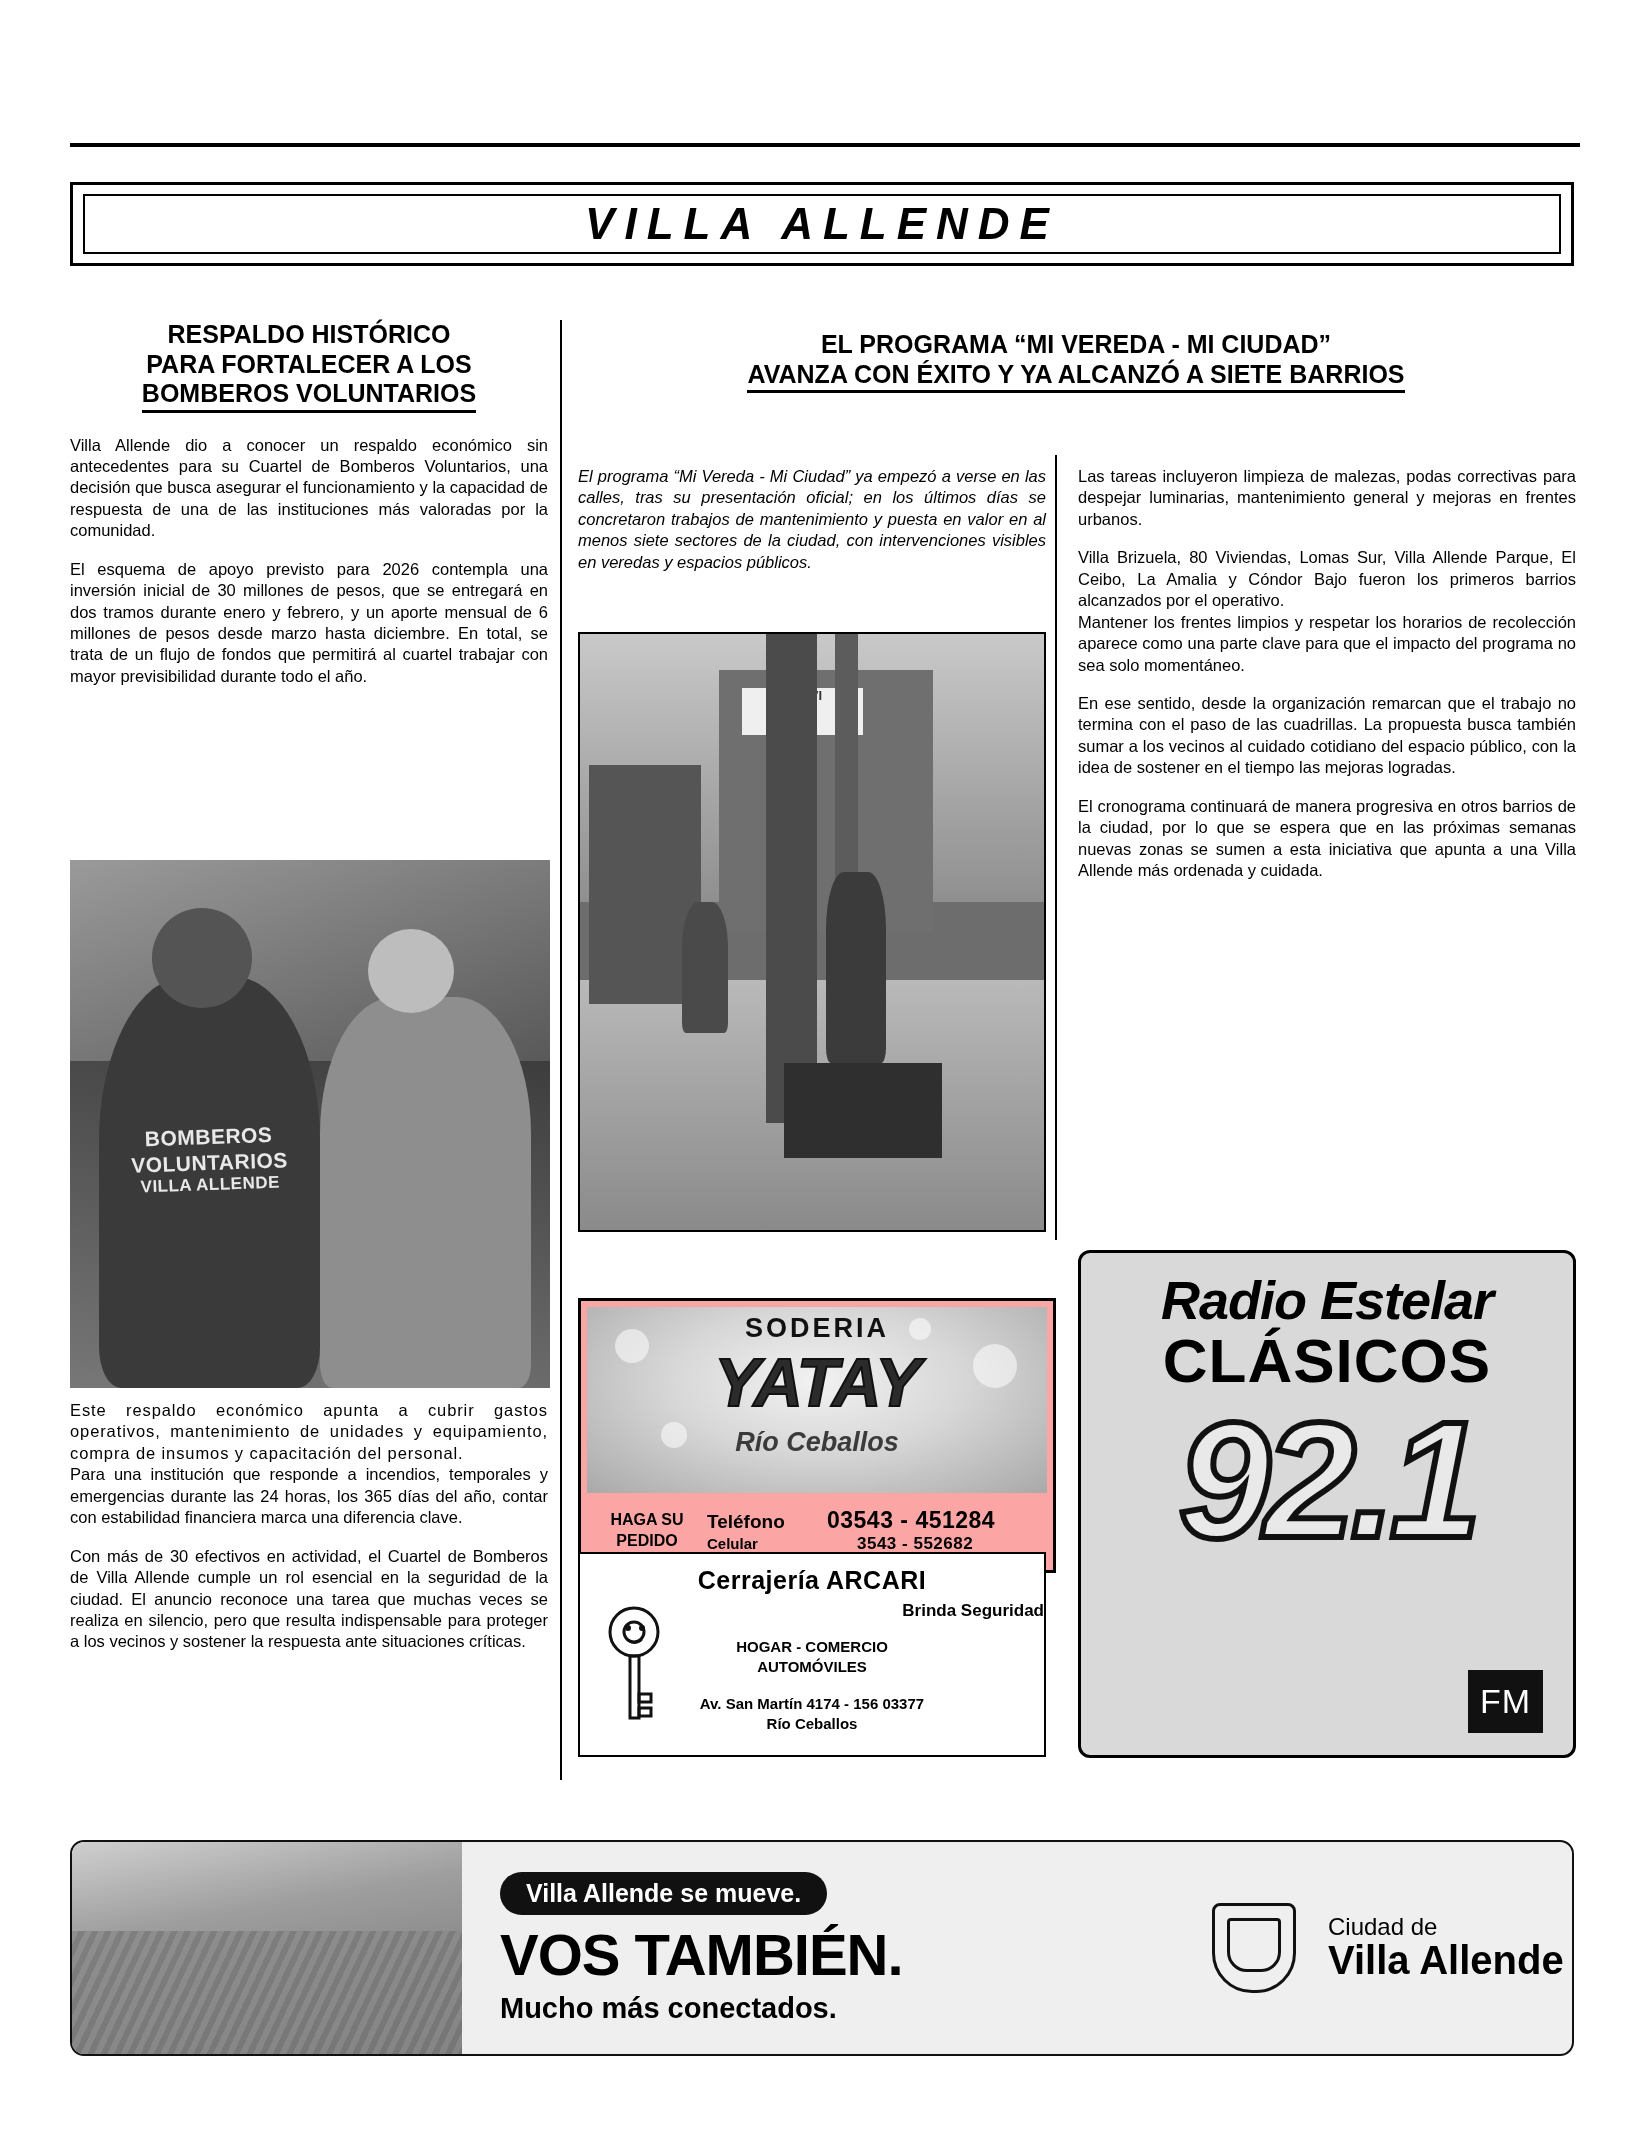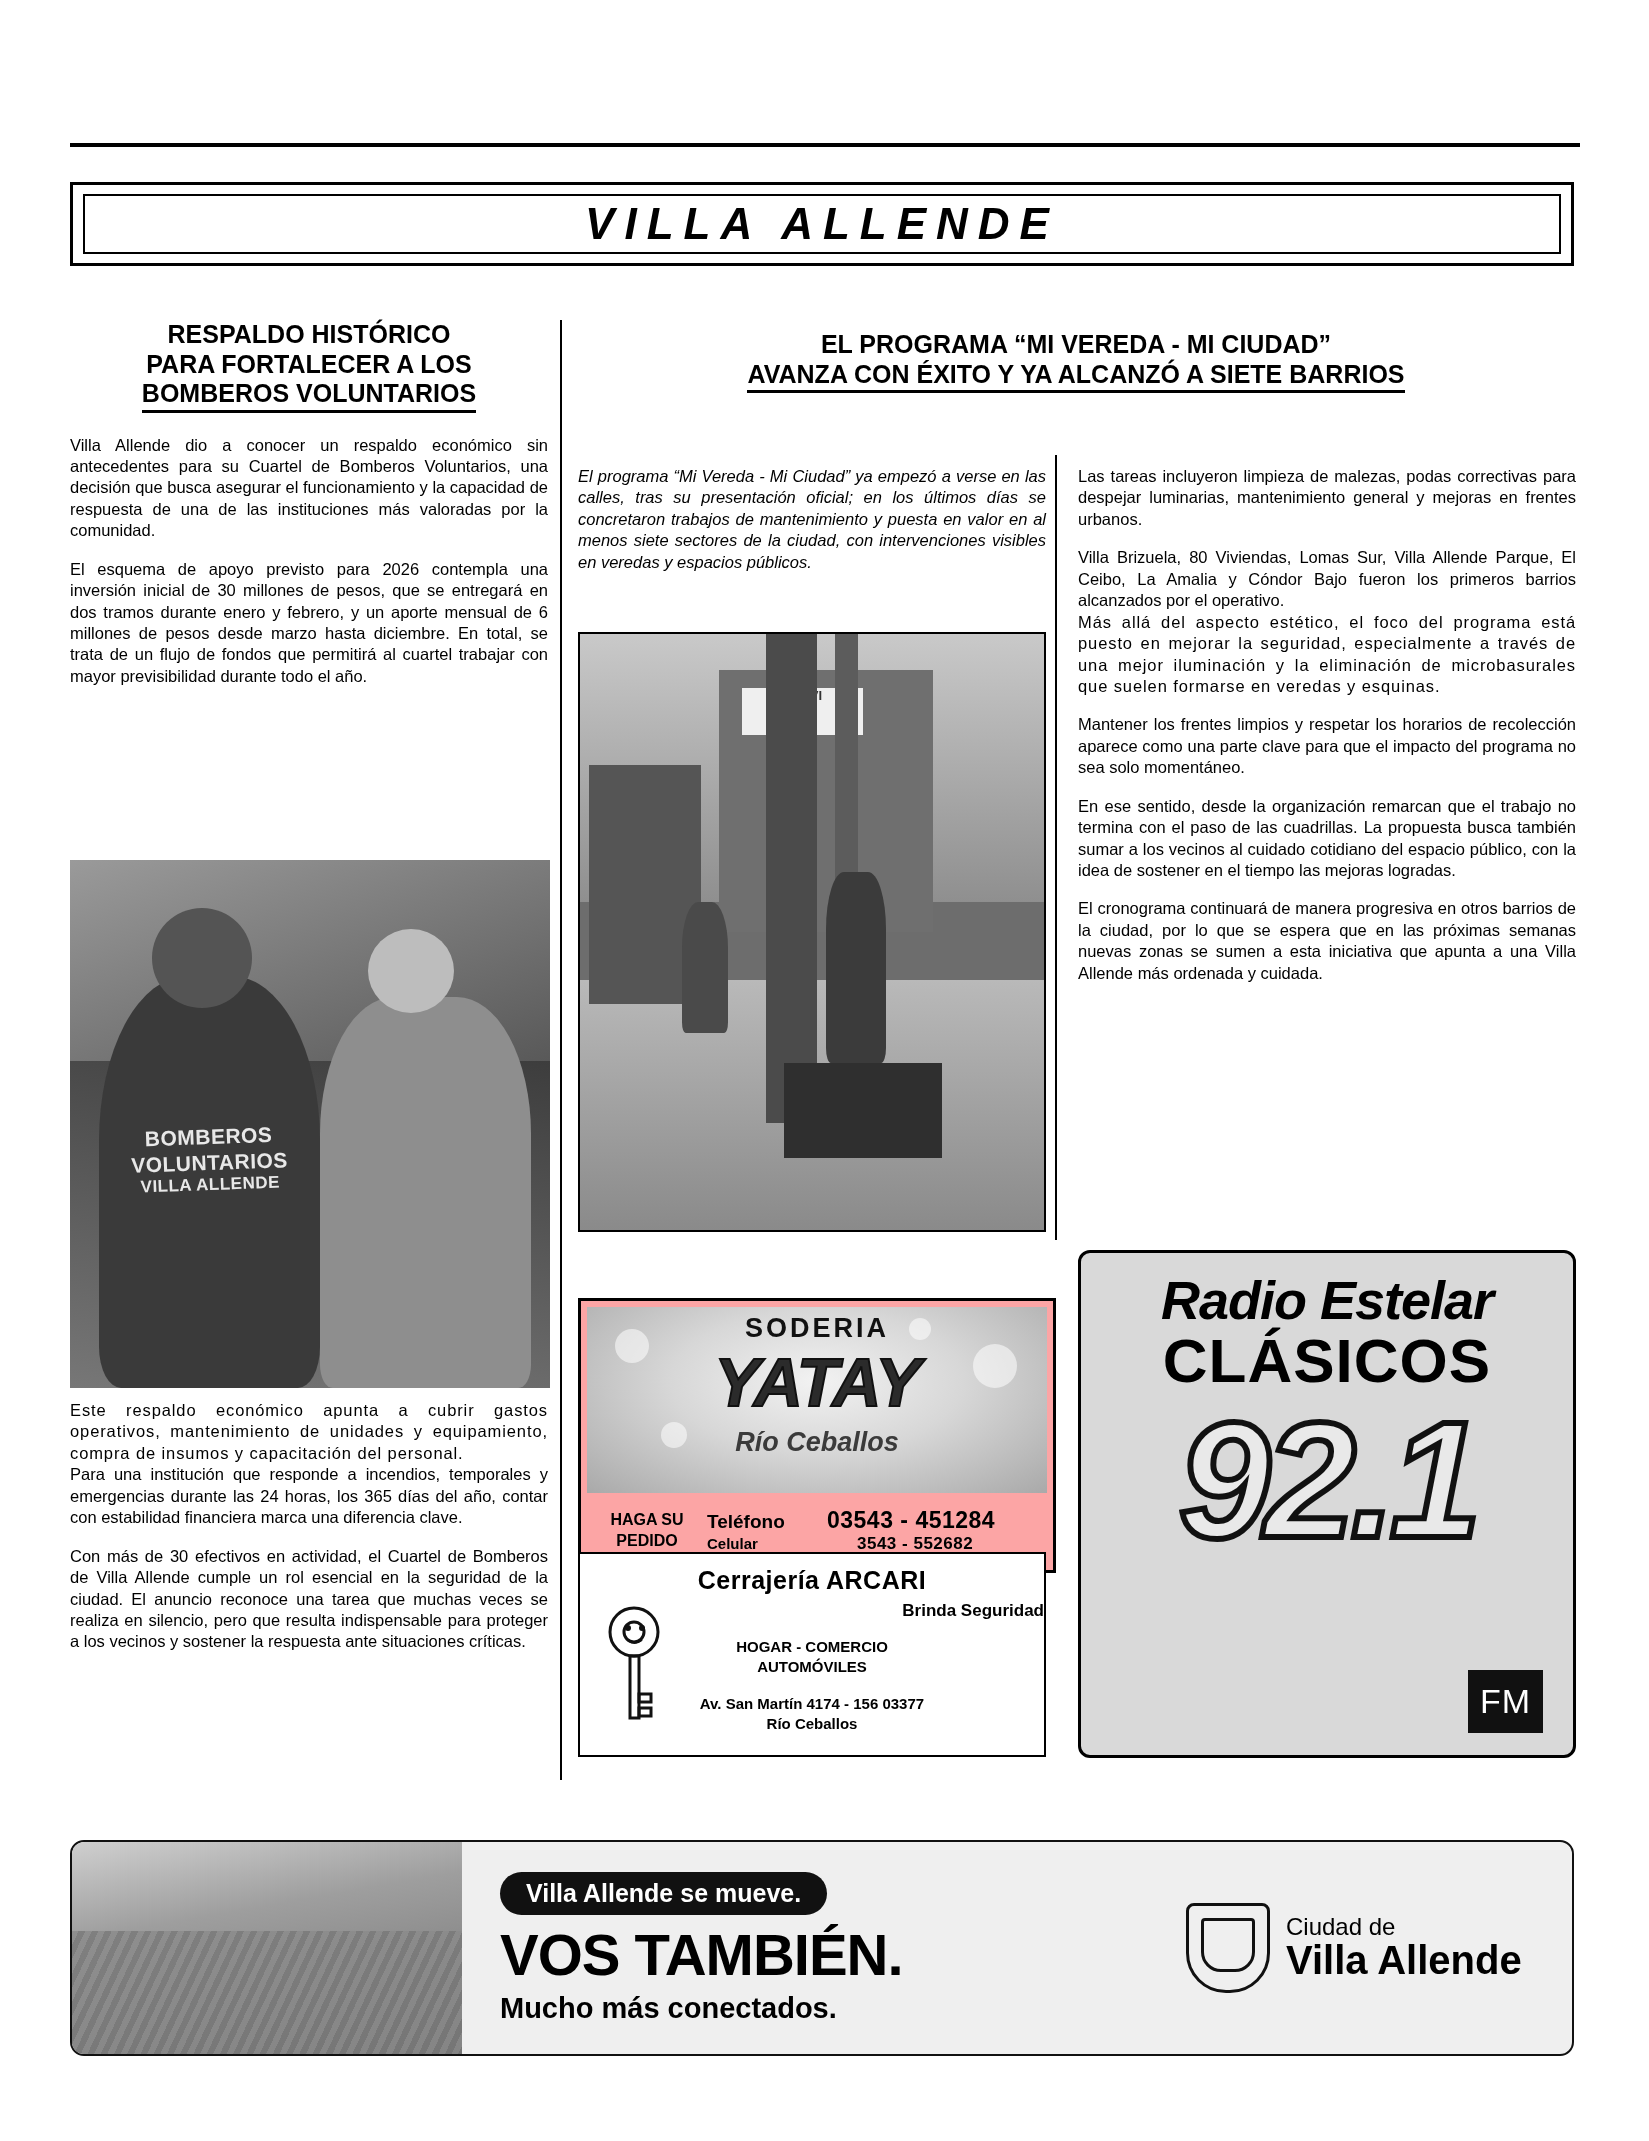--- a/index.html
+++ b/index.html
@@ -383,22 +383,21 @@
   }
   .banner-sub {
     font-size: 29px;
     font-weight: bold;
     margin-top: 4px;
   }
   .banner-logo {
     width: 360px;
     display: flex;
     align-items: center;
-    gap: 16px;
-    padding-right: 26px;
+    gap: 32px;
   }
   .banner-shield {
     width: 78px; height: 84px;
     border: 3px solid #111;
     border-radius: 8px 8px 40px 40px;
     position: relative;
     flex: none;
   }
   .banner-shield:before {
     content: "";
@@ -462,21 +461,20 @@
     </h2>
   </div>
 
   <div class="col" style="left:578px; top:466px; width:468px;font-style:italic;">
     <p class="body">El programa “Mi Vereda - Mi Ciudad” ya empezó a verse en las calles, tras su presentación oficial; en los últimos días se concretaron trabajos de mantenimiento y puesta en valor en al menos siete sectores de la ciudad, con intervenciones visibles en veredas y espacios públicos.</p>
   </div>
 
   <div class="col" style="left:1078px; top:466px; width:498px;">
     <p class="body">Las tareas incluyeron limpieza de malezas, podas correctivas para despejar luminarias, mantenimiento general y mejoras en frentes urbanos.</p>
     <p class="body tight">Villa Brizuela, 80 Viviendas, Lomas Sur, Villa Allende Parque, El Ceibo, La Amalia y Cóndor Bajo fueron los primeros barrios alcanzados por el operativo.</p>
-    <p class="body spaced">Más allá del aspecto estético, el foco del programa está puesto en mejorar la seguridad, especialmente a través de una mejor iluminación y la eliminación de microbasurales que suelen formarse en veredas y esquinas.</p>
     <p class="body">Mantener los frentes limpios y respetar los horarios de recolección aparece como una parte clave para que el impacto del programa no sea solo momentáneo.</p>
     <p class="body">En ese sentido, desde la organización remarcan que el trabajo no termina con el paso de las cuadrillas. La propuesta busca también sumar a los vecinos al cuidado cotidiano del espacio público, con la idea de sostener en el tiempo las mejoras logradas.</p>
     <p class="body">El cronograma continuará de manera progresiva en otros barrios de la ciudad, por lo que se espera que en las próximas semanas nuevas zonas se sumen a esta iniciativa que apunta a una Villa Allende más ordenada y cuidada.</p>
   </div>
 
   <div class="photo photo-street">
     <div class="st-wall"></div>
     <div class="st-shop"></div>
     <div class="st-sign">SERVI</div>
     <div class="st-sidewalk"></div>

